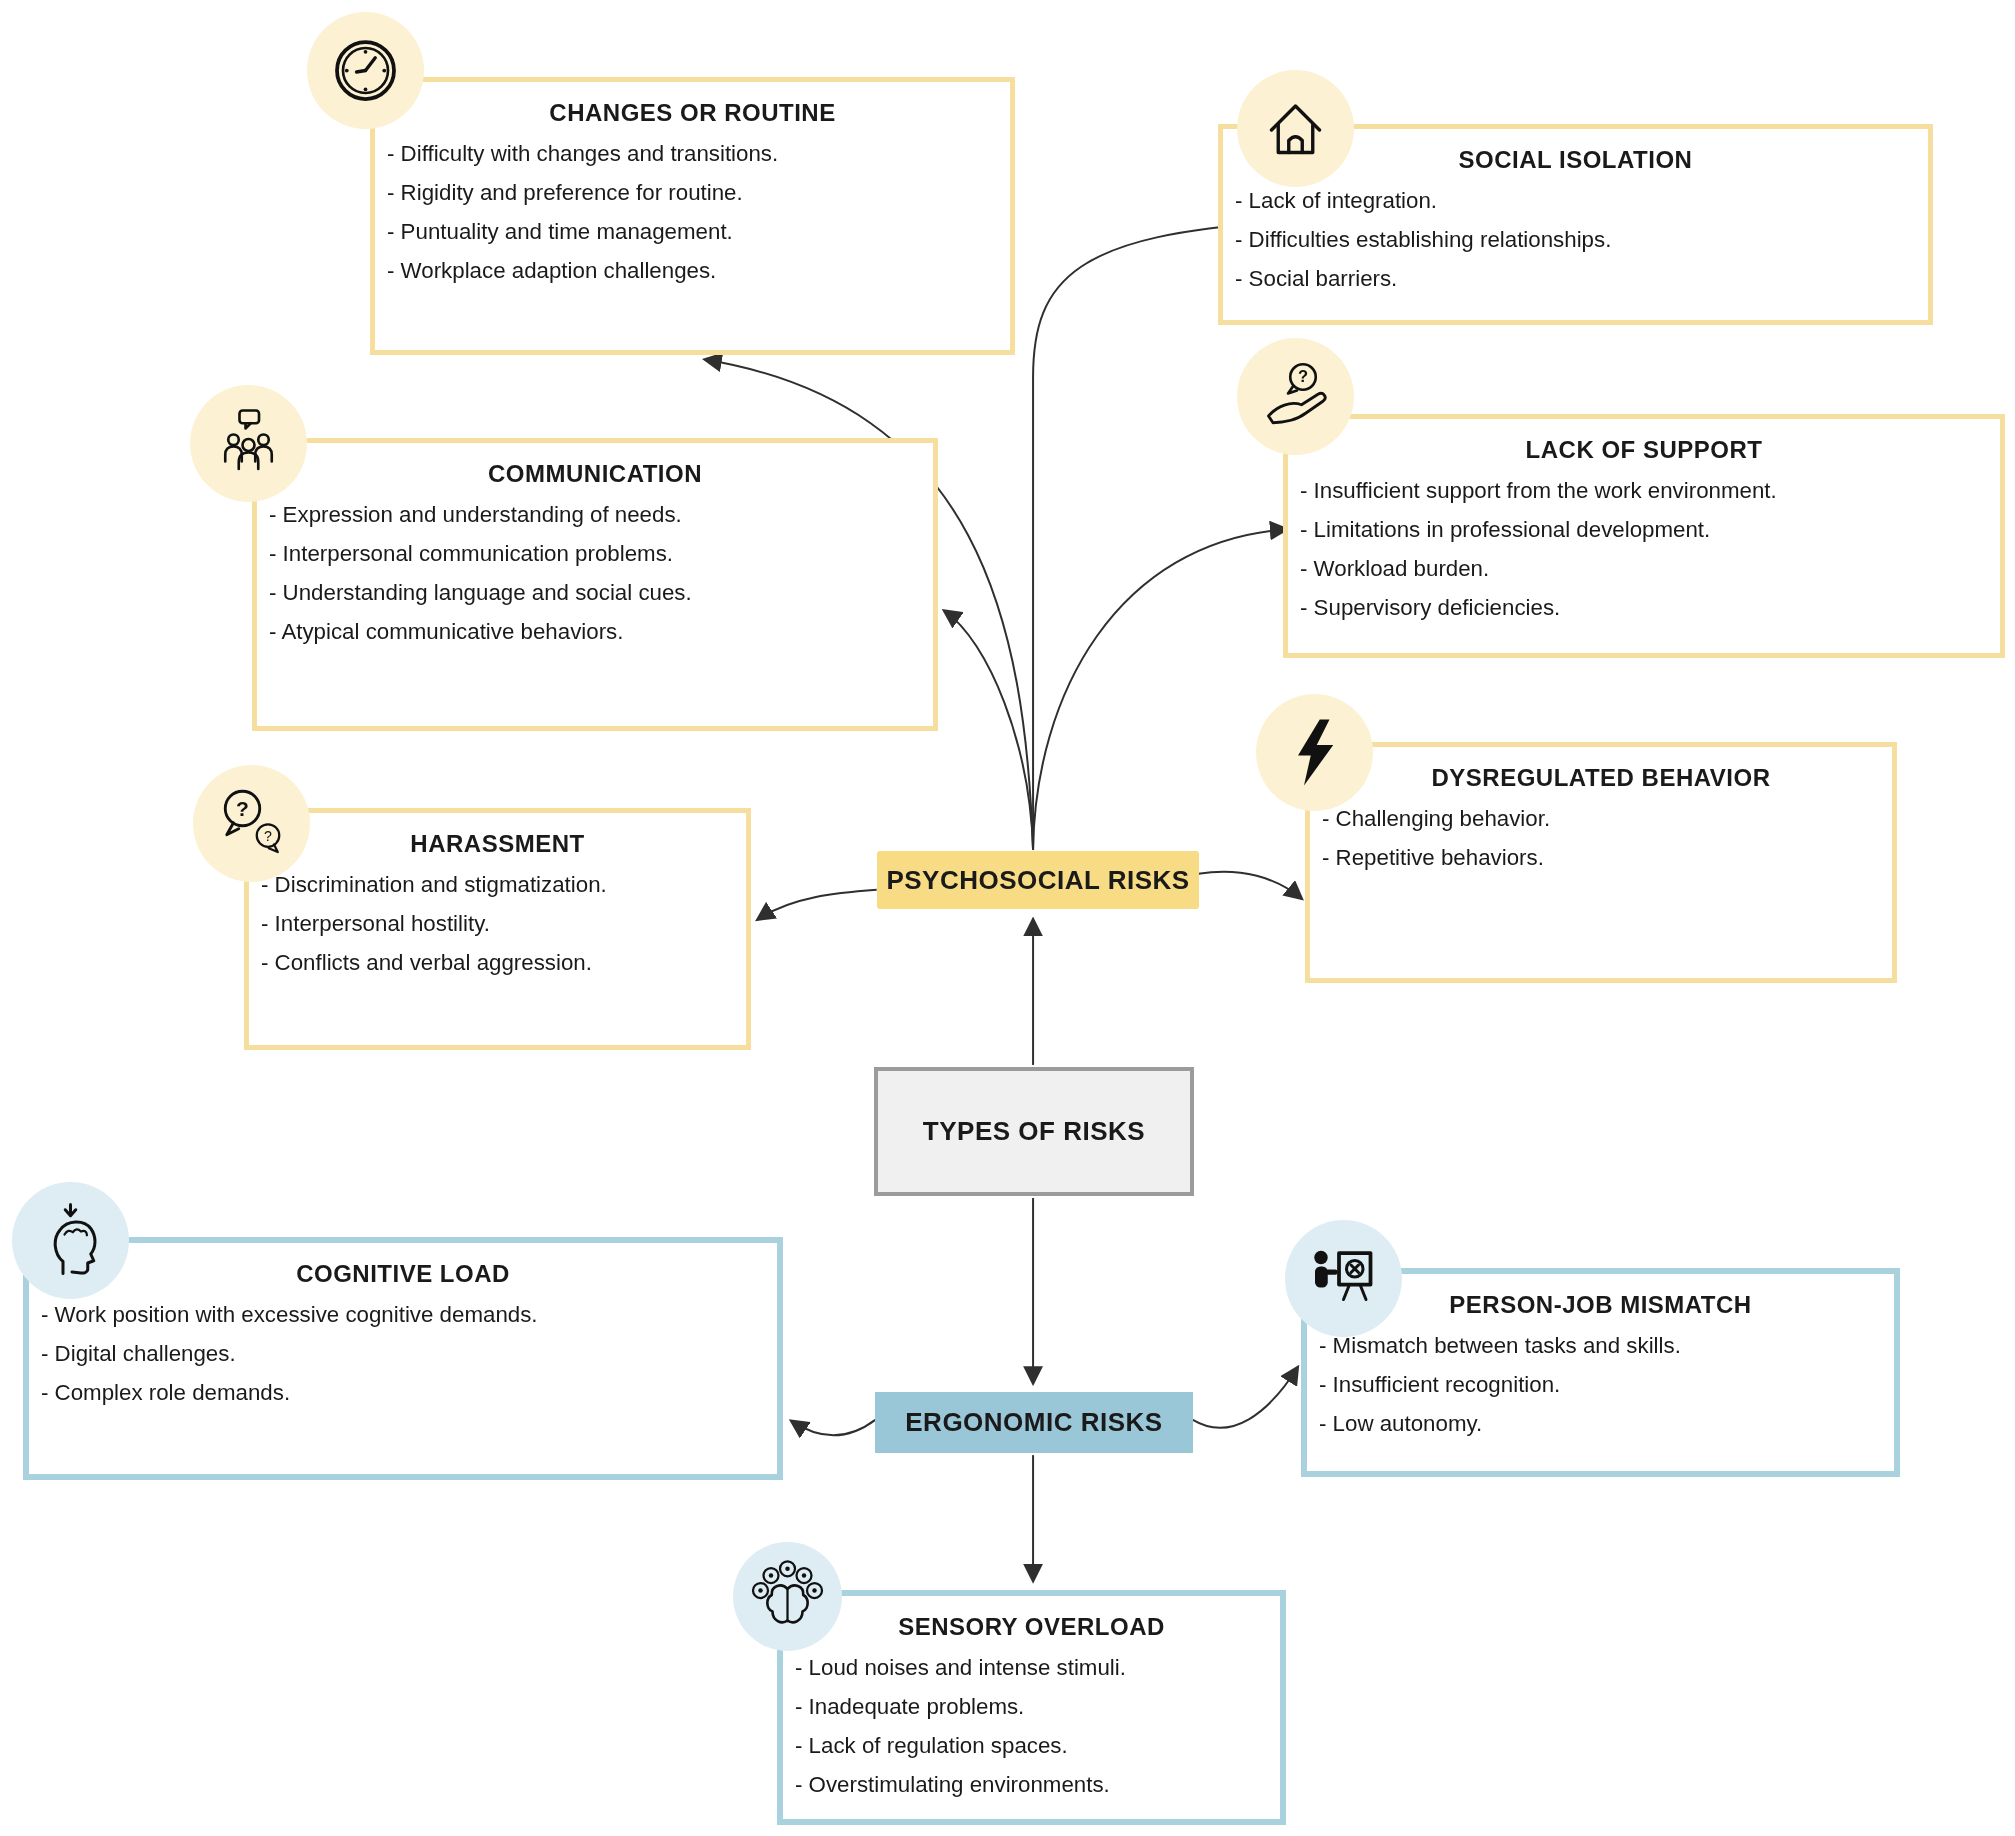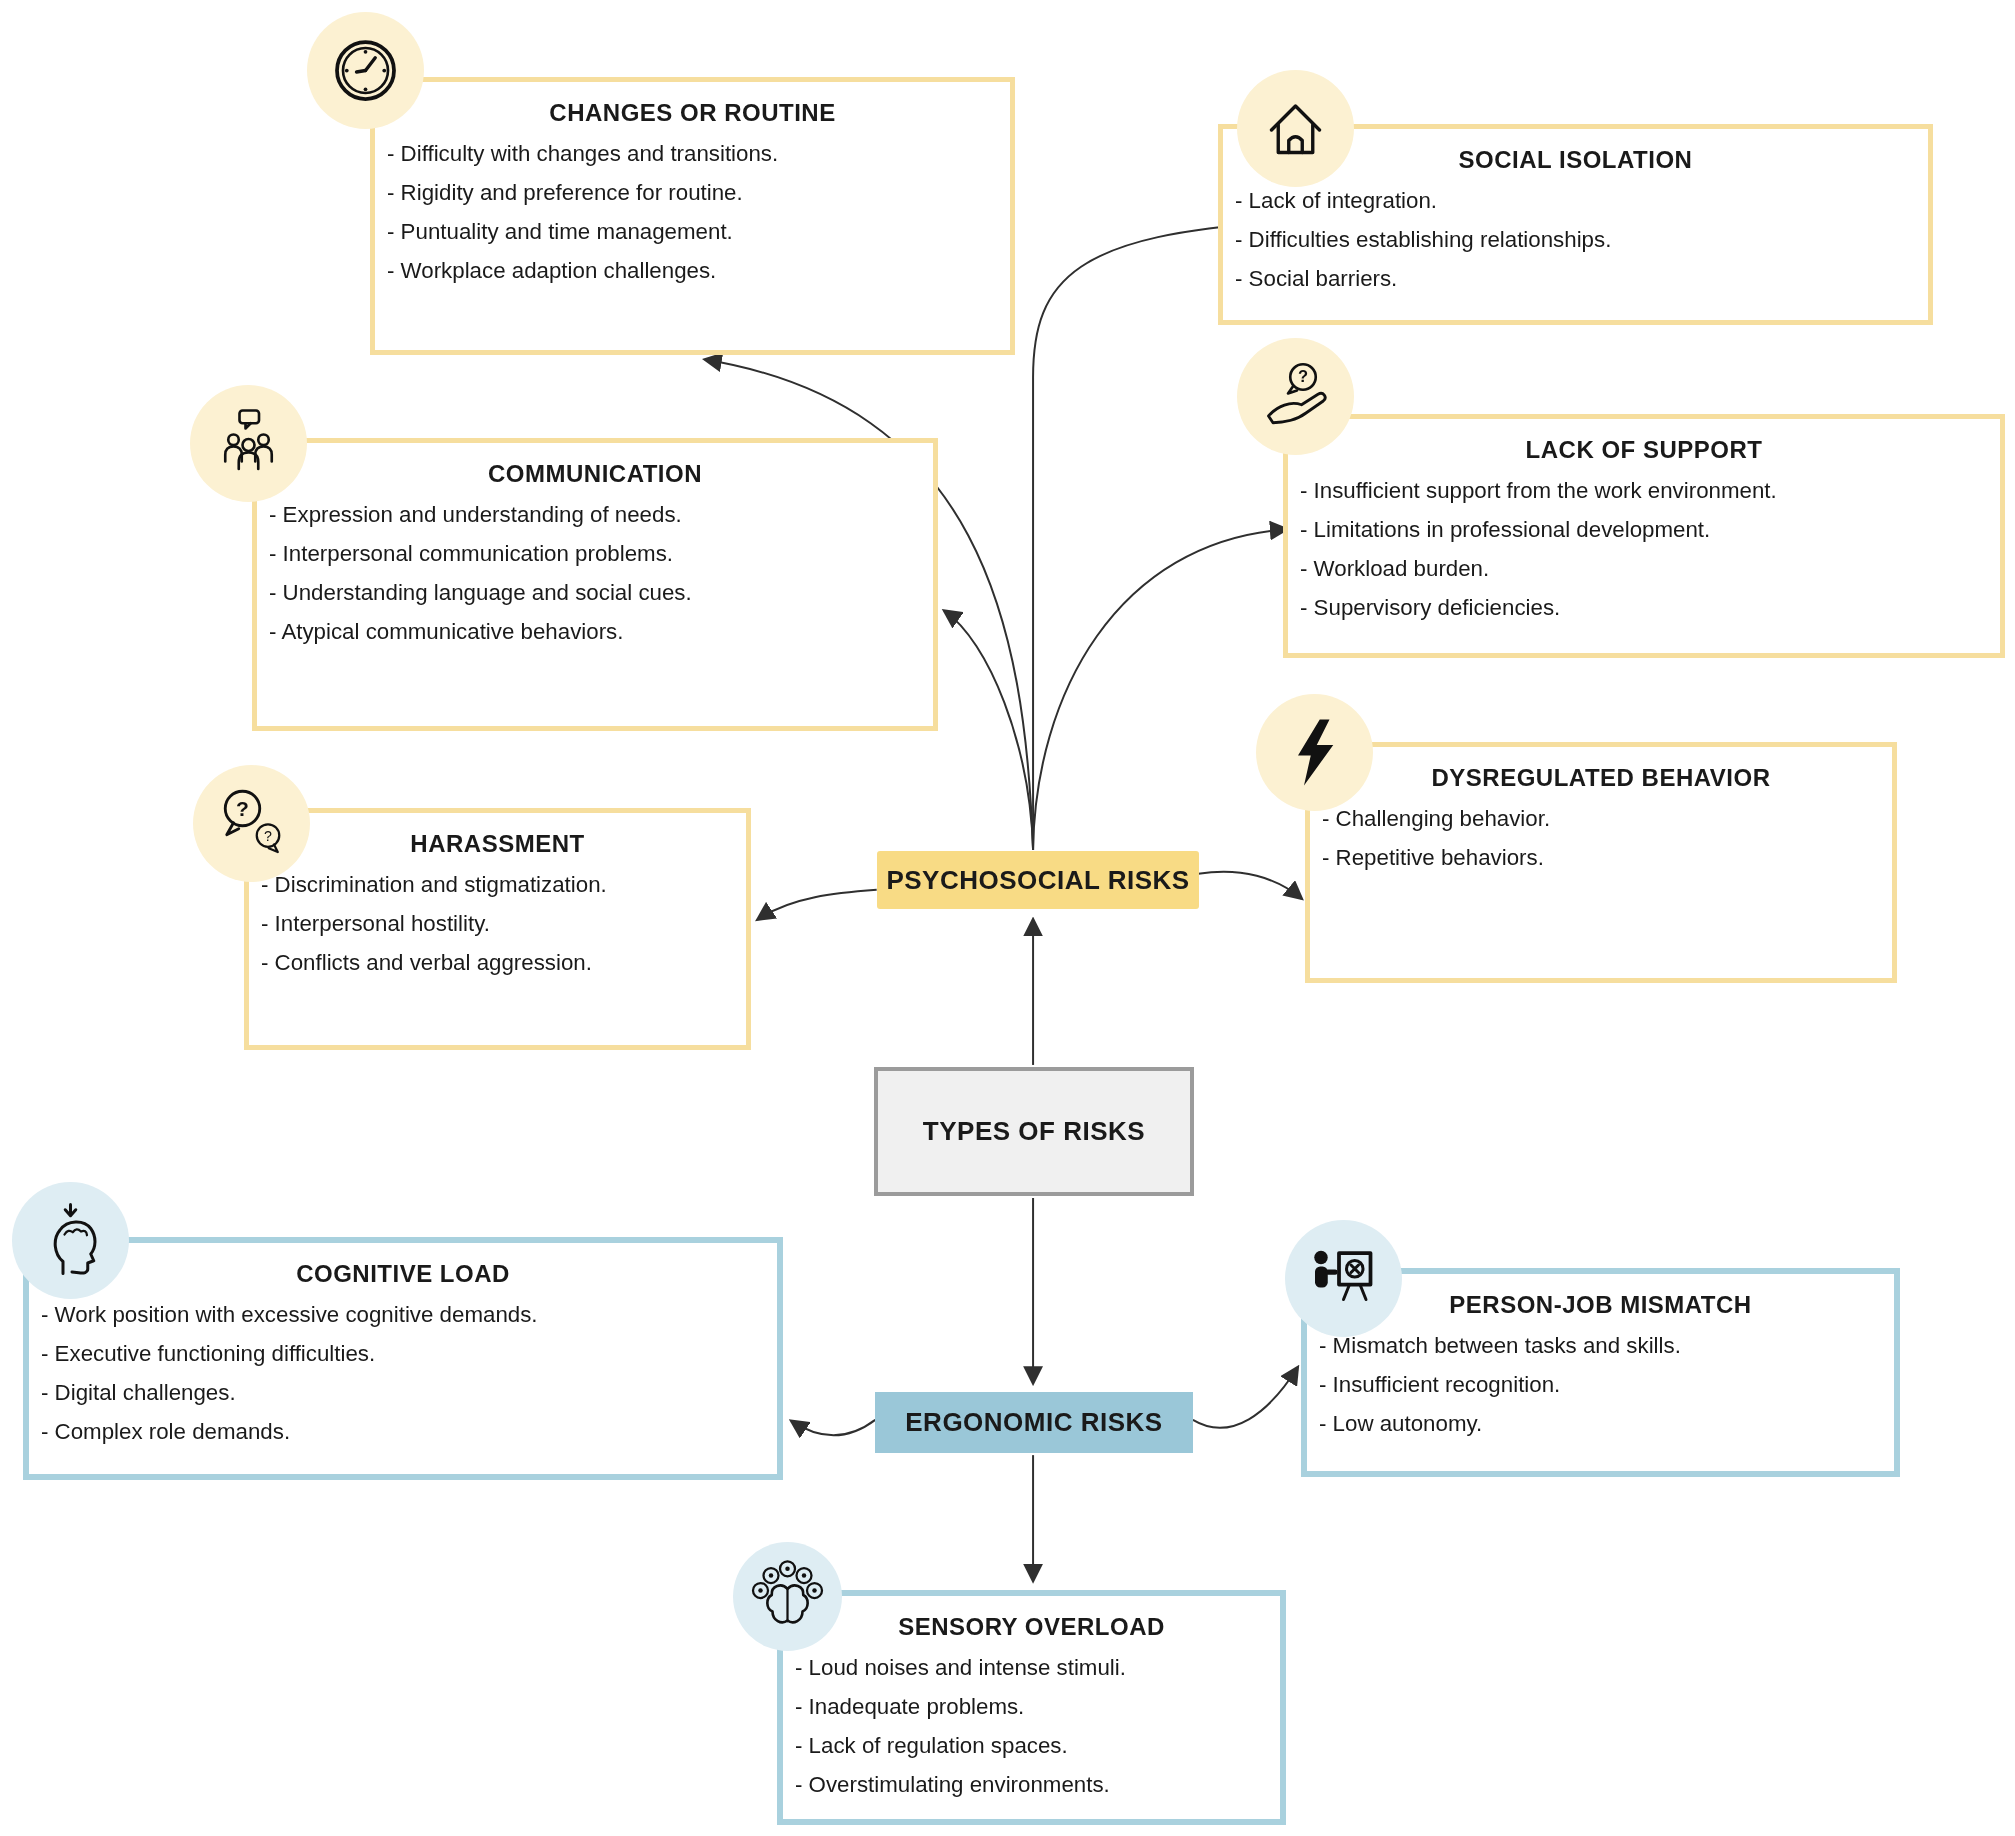--- a/index.html
+++ b/index.html
@@ -177,21 +177,20 @@
   </div>
 
   <div class="node bluefill" style="left:875px;top:1392px;width:318px;height:61px">
     <span>ERGONOMIC RISKS</span>
   </div>
 
   <section class="riskbox bluevariant" style="left:23px;top:1237px;width:760px;height:243px">
     <h2 class="box-title">COGNITIVE LOAD</h2>
     <div class="box-items">
         <div class="item">- Work position with excessive cognitive demands.</div>
-        <div class="item">- Executive functioning difficulties.</div>
         <div class="item">- Digital challenges.</div>
         <div class="item">- Complex role demands.</div>
       </div>
   </section>
   <div class="icon-badge bluebg" style="left:12.4px;top:1182px">
     <svg viewBox="0 0 100 100">
       <line class="ln" x1="50" y1="2" x2="50" y2="14" style="stroke-width:4"></line>
       <path class="ln" d="M43 9 L50 17 L57 9" style="stroke-width:4"></path>
       <path class="ln" d="M40 94 V78 C28 68 26 48 36 36 C46 22 68 22 77 34 C85 45 84 60 77 68 L81 77 L73 80 V88 C73 93 68 94 61 93 L52 92" style="stroke-width:4"></path>
       <path class="ln" d="M42 42 q5 -8 11 -3 q5 -7 11 -1 q7 -3 8 5" style="stroke-width:3"></path>

